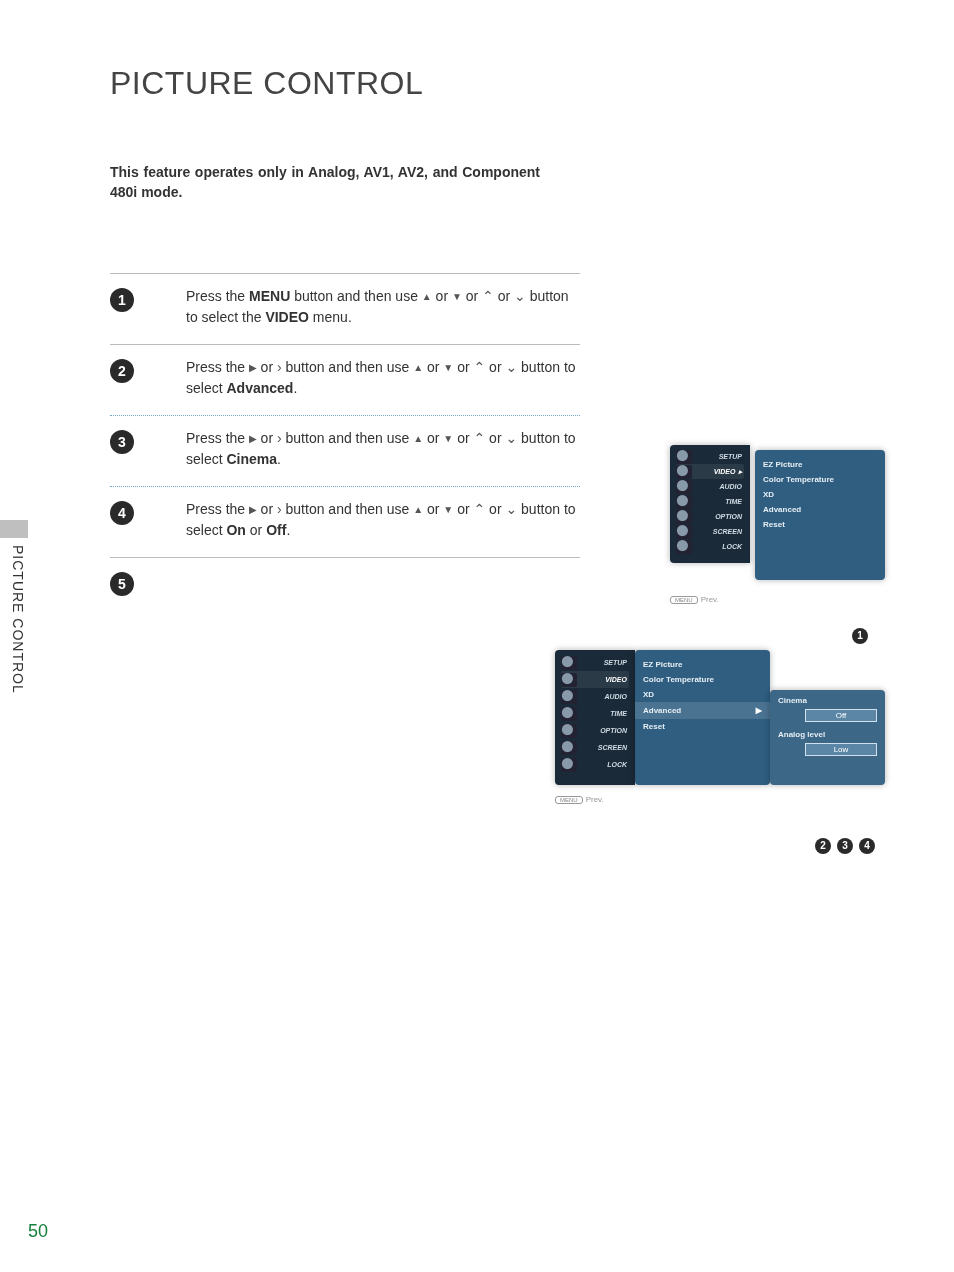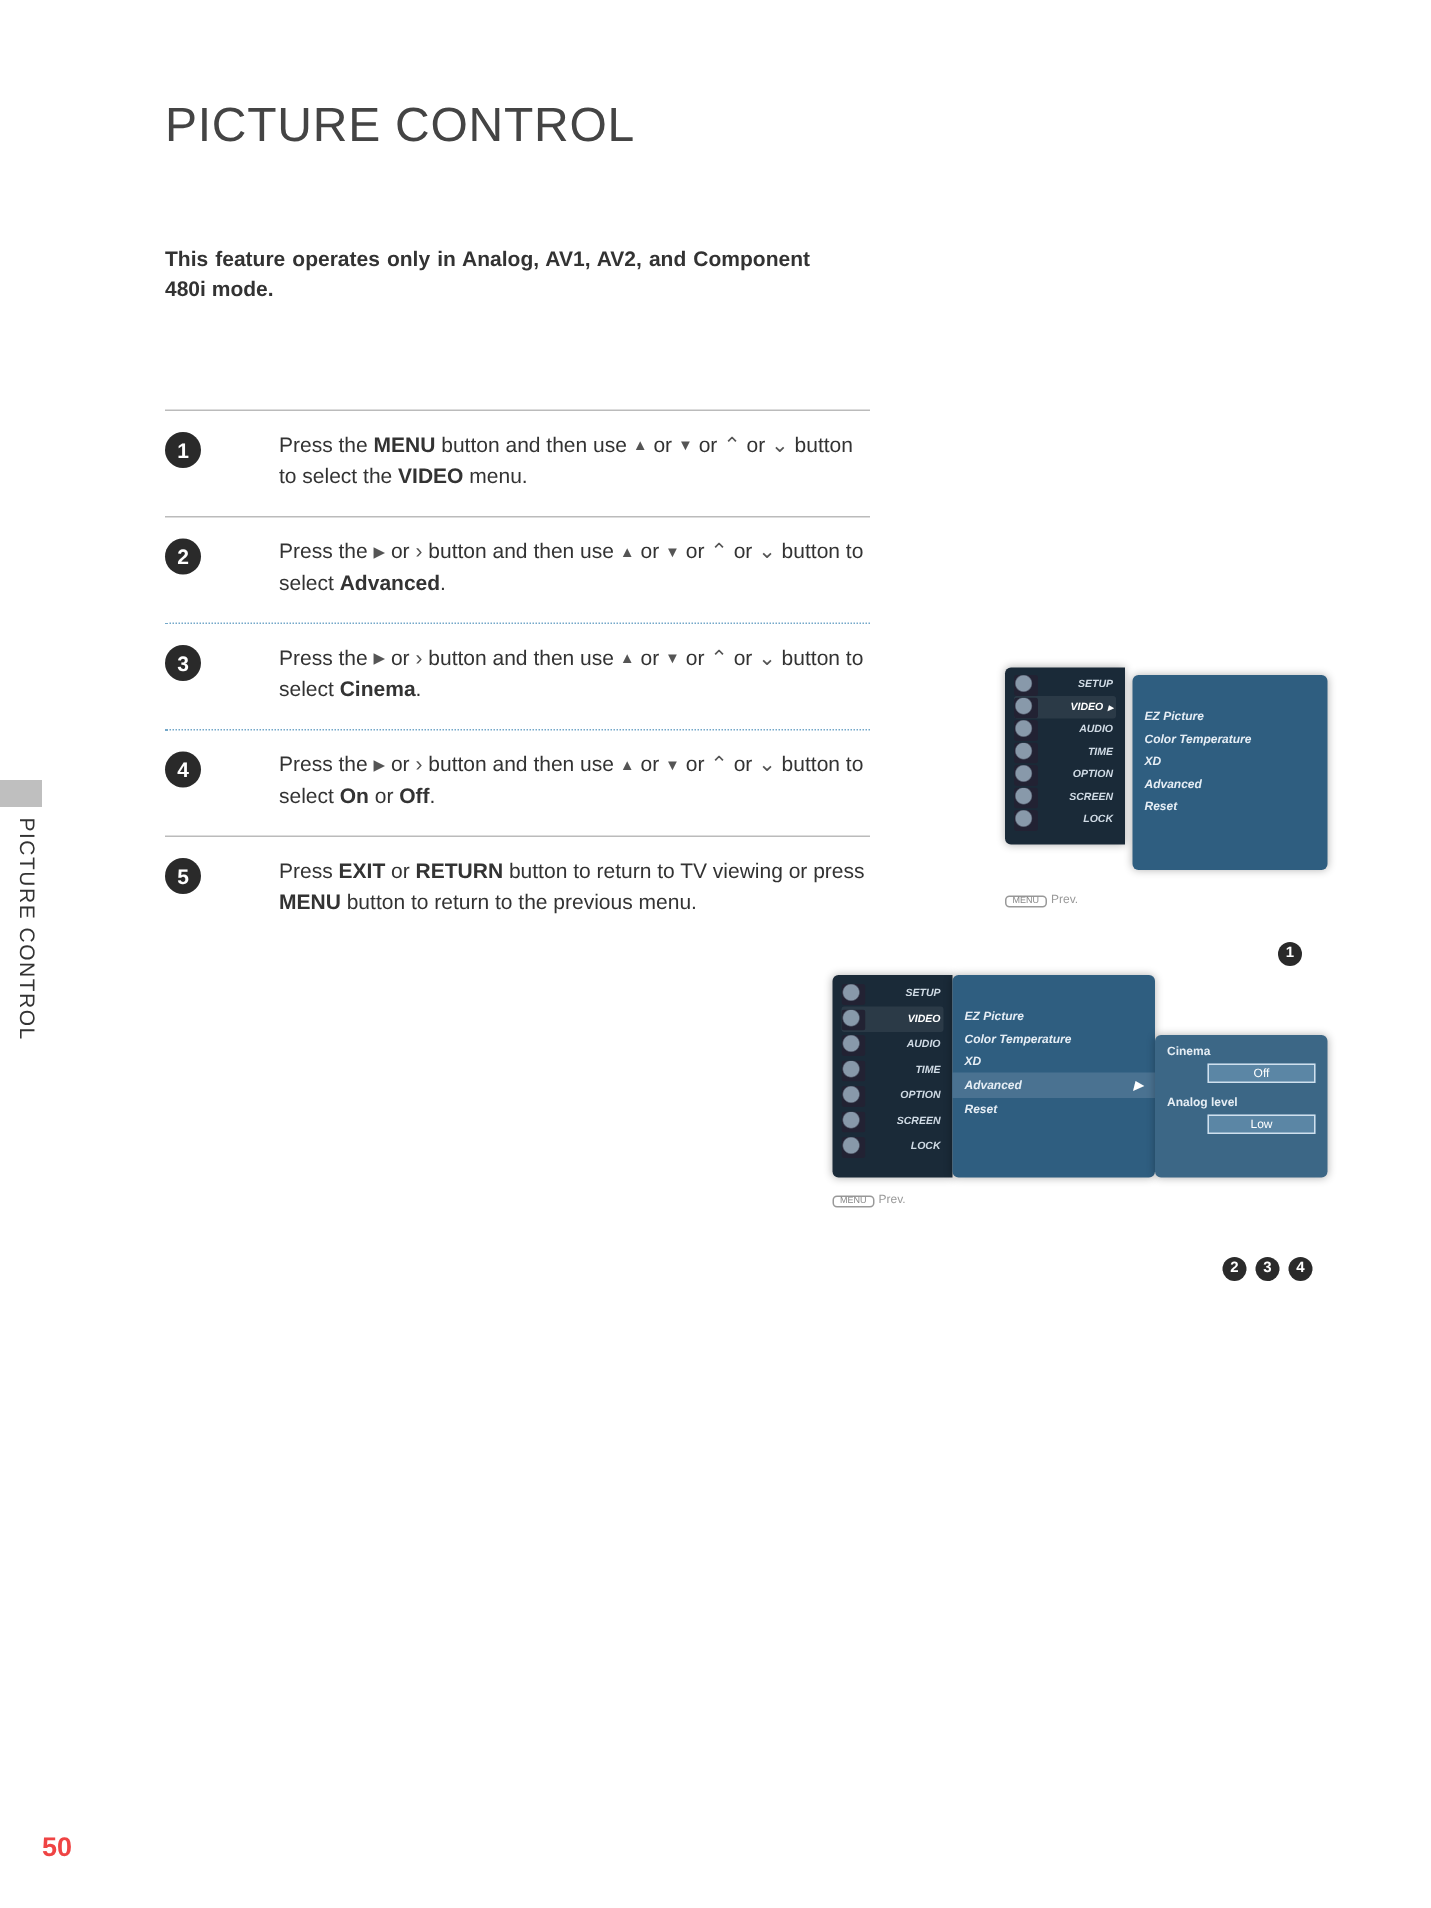--- a/index.html
+++ b/index.html
@@ -116,22 +116,22 @@
     letter-spacing: 1px;
     font-weight: 500;
     color:#333;
   }
 
   .page-number {
     position: absolute;
     left: 28px;
     bottom: 30px;
     font-size: 18px;
-    font-weight: 700;
-    color:#ef4444;
+    font-weight: 400;
+    color:#15803d;
   }
 
   
   .osd1 {
     position:absolute;
     left: 670px; top: 445px;
     width: 215px; height: 170px;
   }
   .osd2 {
     position:absolute;
@@ -172,22 +172,21 @@
     margin-right:4px;
   }
   .osd-side .row .lbl { margin-left:auto; }
   .osd-right {
     position:absolute; left:85px; top:5px;
     width:130px; height:130px;
     background:#2f5e80;
     border-radius: 4px;
     box-shadow: 0 0 6px rgba(0,0,0,.3);
     box-sizing:border-box;
-    padding:20px 8px;
-    font-style:italic;
+    padding:7px 8px;
   }
   .osd-right .item {
     color:#e6eef5;
     font-size:8px;
     font-weight:700;
     padding:3px 0;
   }
   .osd-foot {
     position:absolute; left:0; top:150px;
     font-size:8px; color:#999;
@@ -299,23 +298,20 @@
     <hr class="sep-dotted">
     <div class="step">
       <div class="step-num">4</div>
       <div class="step-text">
         <span>Press the </span><span class="tri">▶</span><span>  or  </span><span class="chev">›</span><span>  button and then use </span><span class="tri">▲</span><span> or </span><span class="tri">▼</span><span>  or  </span><span class="chev">⌃</span><span> or </span><span class="chev">⌄</span><span>  button to select </span><strong>On</strong><span> or </span><strong>Off</strong><span>.</span>
       </div>
     </div>
     <hr class="sep-solid">
     <div class="step">
       <div class="step-num">5</div>
-      <div class="step-text">
-        <span>Press </span><strong>EXIT</strong><span> or </span><strong>RETURN</strong><span> button to return to TV viewing or press </span><strong>MENU</strong><span> button to return to the previous menu.</span>
-      </div>
     </div>
   </div>
 </div>
 
 <div class="side-tab">
   <div class="notch"></div>
   <div class="label">PICTURE CONTROL</div>
 </div>
 
 <div class="page-number">50</div>

